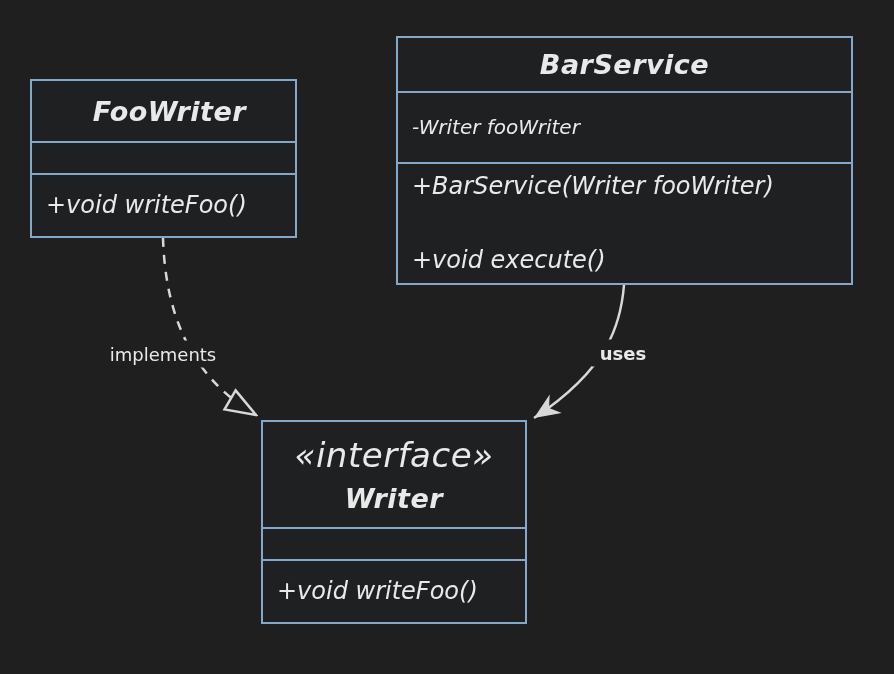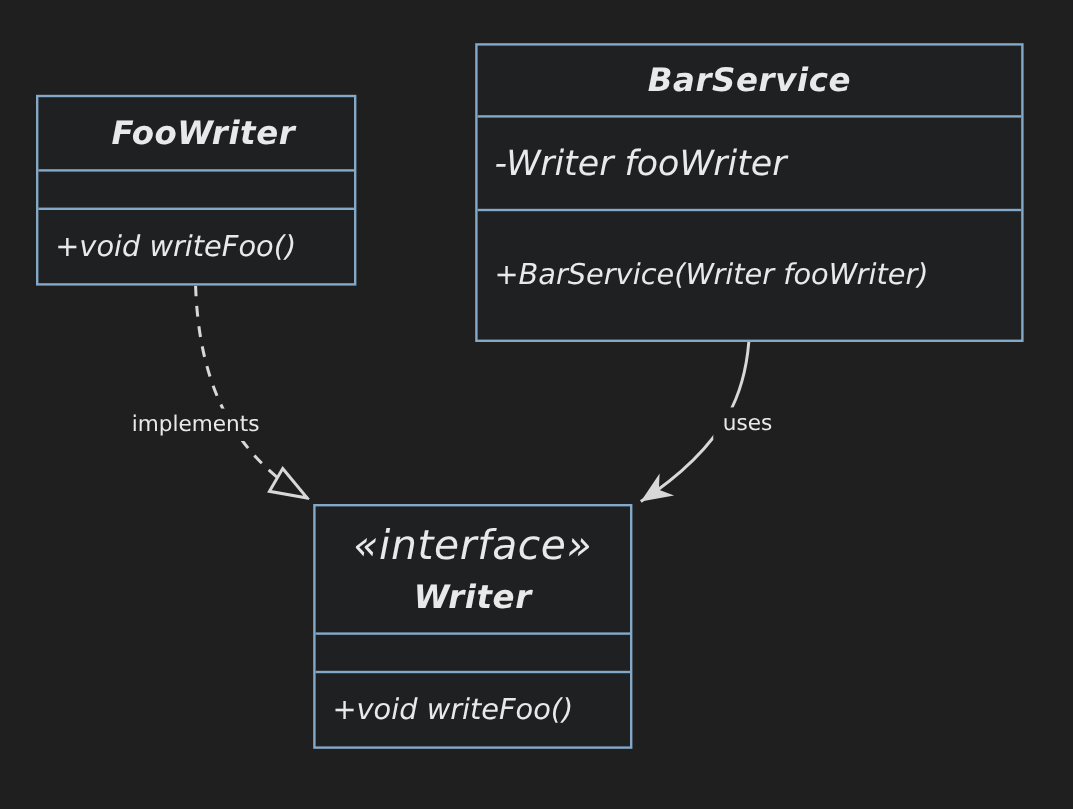--- a/index.html
+++ b/index.html
@@ -63,39 +63,39 @@
     line-height: 45px;
   }
   
   .box-foowriter  { left: 30px;  top: 79px;  width: 267px; height: 159px; }
   .box-foowriter  .uml-title   { height: 60px; padding-left: 12px; }
   .box-foowriter  .uml-attrs   { height: 32px; }
   .box-foowriter  .uml-methods { flex: 1; }
 
   .box-barservice { left: 396px; top: 36px;  width: 457px; height: 249px; }
   .box-barservice .uml-title   { height: 58px; }
-  .box-barservice .uml-attrs   { height: 78px; font-size: 29px; }
+  .box-barservice .uml-attrs   { height: 78px; font-size: 20px; }
   .box-barservice .uml-methods { flex: 1; gap: 29px; }
 
   .box-writer     { left: 261px; top: 420px; width: 266px; height: 204px; }
   .box-writer     .uml-title   { height: 105px; }
   .box-writer     .uml-attrs   { height: 32px; }
   .box-writer     .uml-methods { flex: 1; }
 
   .edge-label {
     position: absolute;
     transform: translate(-50%, -50%);
     background: #1f1f20;
     color: #e9e9e9;
     font-size: 18px;
     padding: 3px 8px;
     white-space: nowrap;
   }
   .label-implements { left: 163px; top: 354px; }
-  .label-uses       { left: 623px; top: 353px; }
+  .label-uses       { left: 623px; top: 353px; font-weight: bold; }
 </style>
 </head>
 <body>
 
 <div class="stage">
 
   <svg class="edges-layer" width="894" height="674" viewBox="0 0 894 674">
     <defs>
       <marker id="hollowTriangle" markerUnits="userSpaceOnUse" markerWidth="34" markerHeight="28" viewBox="0 0 34 28" refX="32" refY="14" orient="auto">
         <path d="M2,3 L32,14 L2,25 Z" fill="#1f1f20" stroke="#d8d8d8" stroke-width="2.5"></path>
@@ -118,20 +118,21 @@
     </div>
   </div>
 
   <div class="uml-class box-barservice">
     <div class="uml-title">BarService</div>
     <div class="uml-attrs">
       <div class="line">-Writer fooWriter</div>
     </div>
     <div class="uml-methods">
       <div class="line">+BarService(Writer fooWriter)</div>
+      <div class="line">+void execute()</div>
     </div>
   </div>
 
   <div class="uml-class box-writer">
     <div class="uml-title">
       <div class="uml-stereotype">«interface»</div>
       <div>Writer</div>
     </div>
     <div class="uml-attrs"></div>
     <div class="uml-methods">

